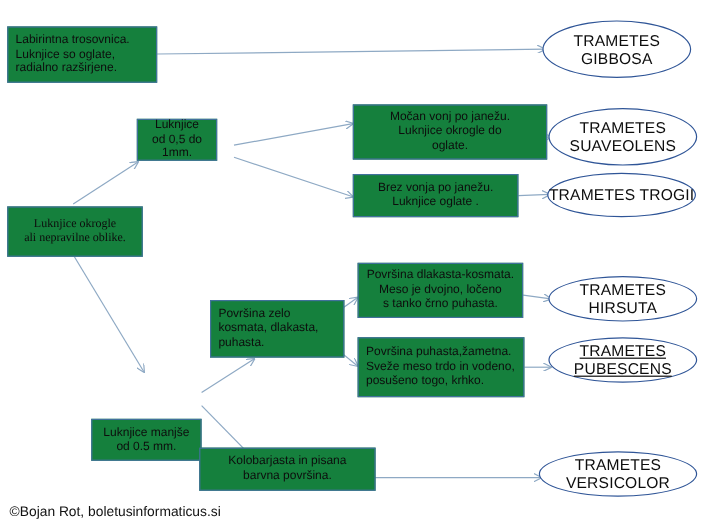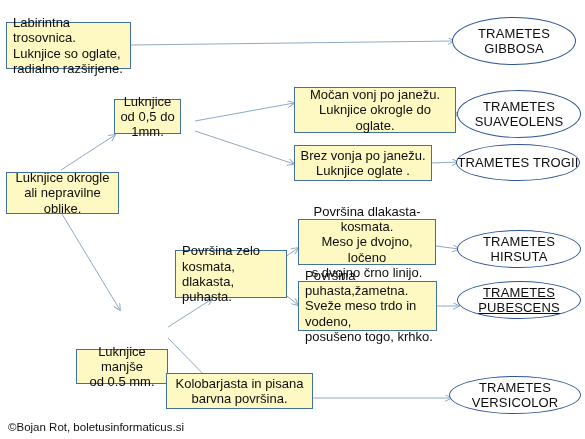--- a/index.html
+++ b/index.html
@@ -33,22 +33,22 @@
     display: flex;
     align-items: center;
     justify-content: center;
     text-align: center;
     color: #0d0d0d;
     line-height: 1.18;
     z-index: 2;
   }
   .box {
     border: 1px solid #41719c;
-    background: #fef9c3;
-    font-size: 13px;
+    background: #15803d;
+    font-size: 10px;
     padding: 2px 3px;
   }
   .box.left-align {
     justify-content: flex-start;
     text-align: left;
     padding-left: 6px;
   }
   .ellipse {
     border: 1.6px solid #2f5597;
     background: #ffffff;
@@ -95,21 +95,21 @@
   </svg>
 
   <div class="node box left-align" style="left:6px; top:22px; width:125px; height:47px;">
     <div>
       <span class="nline">Labirintna trosovnica.</span>
       <span class="nline">Luknjice  so oglate,</span>
       <span class="nline">radialno razširjene.</span>
     </div>
   </div>
 
-  <div class="node box" style="left:6px; top:172px; width:113px; height:42px;">
+  <div class="node box" style="left:6px; top:172px; width:113px; height:42px;font-family:Liberation Serif, serif;">
     <div>
       <span class="nline">Luknjice okrogle</span>
       <span class="nline">ali nepravilne oblike.</span>
     </div>
   </div>
 
   <div class="node box" style="left:114px; top:99px; width:67px; height:35px;">
     <div>
       <span class="nline">Luknjice</span>
       <span class="nline">od 0,5 do 1mm.</span>
@@ -143,21 +143,21 @@
       <span class="nline">Površina zelo</span>
       <span class="nline">kosmata, dlakasta,</span>
       <span class="nline">puhasta.</span>
     </div>
   </div>
 
   <div class="node box" style="left:298px; top:219px; width:138px; height:46px;">
     <div>
       <span class="nline">Površina dlakasta-kosmata.</span>
       <span class="nline">Meso je  dvojno, ločeno</span>
-      <span class="nline">s dvojno črno linijo.</span>
+      <span class="nline">s tanko črno puhasta.</span>
     </div>
   </div>
 
   <div class="node box left-align" style="left:298px; top:281px; width:139px; height:50px;">
     <div>
       <span class="nline">Površina puhasta,žametna.</span>
       <span class="nline">Sveže meso trdo in vodeno,</span>
       <span class="nline">posušeno togo, krhko.</span>
     </div>
   </div>

